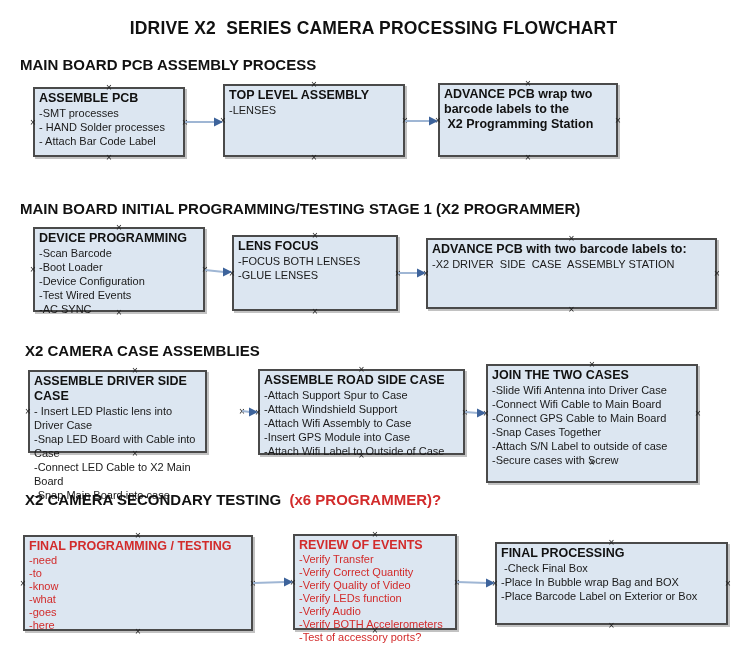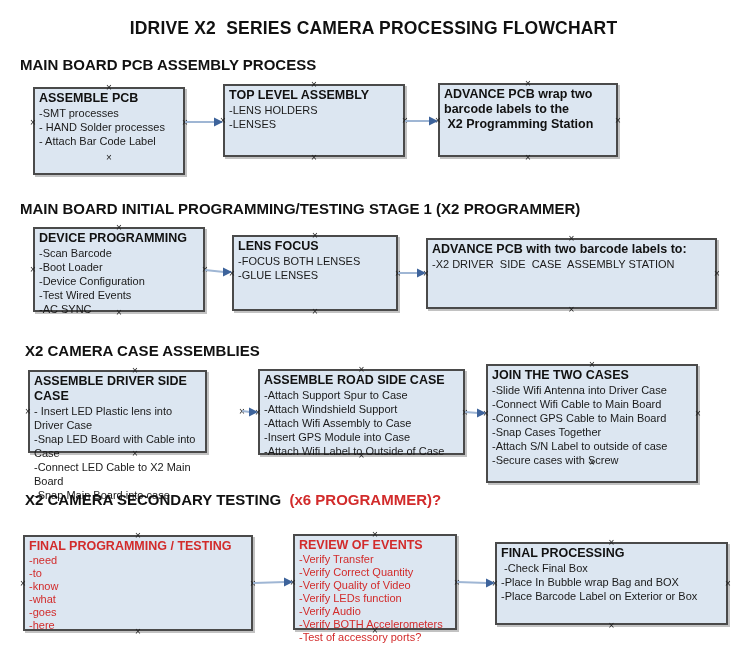--- a/index.html
+++ b/index.html
@@ -42,29 +42,28 @@
     pointer-events:none;
   }
 </style>
 </head>
 <body>
 
 <div id="canvas">
   <div class="chart-title">IDRIVE X2  SERIES CAMERA PROCESSING FLOWCHART</div>
   <div id="nodes">
       <div class="section-heading" style="left: 20px; top: 56px;"><span class="part-black">MAIN BOARD PCB ASSEMBLY PROCESS</span></div>
-      <div class="flow-box" style="left: 33px; top: 87px; width: 152px; height: 88px;">
+      <div class="flow-box" style="left: 33px; top: 87px; width: 152px; height: 70px;">
         <div class="box-title">ASSEMBLE PCB</div>
         <div class="box-item">-SMT processes</div>
         <div class="box-item">- HAND Solder processes</div>
         <div class="box-item">- Attach Bar Code Label</div>
       </div>
       <div class="flow-box" style="left: 223px; top: 84px; width: 182px; height: 73px;">
         <div class="box-title">TOP LEVEL ASSEMBLY</div>
-        <div class="box-item">-LENS HOLDERS</div>
         <div class="box-item">-LENSES</div>
       </div>
       <div class="flow-box" style="left: 438px; top: 83px; width: 180px; height: 74px;">
         <div class="box-title">ADVANCE PCB wrap two
 barcode labels to the
  X2 Programming Station</div>
       </div>
       <div class="section-heading" style="left: 20px; top: 200px;"><span class="part-black">MAIN BOARD INITIAL PROGRAMMING/TESTING STAGE 1 (X2 PROGRAMMER)</span></div>
       <div class="flow-box" style="left: 33px; top: 227px; width: 172px; height: 85px;">
         <div class="box-title">DEVICE PROGRAMMING</div>

